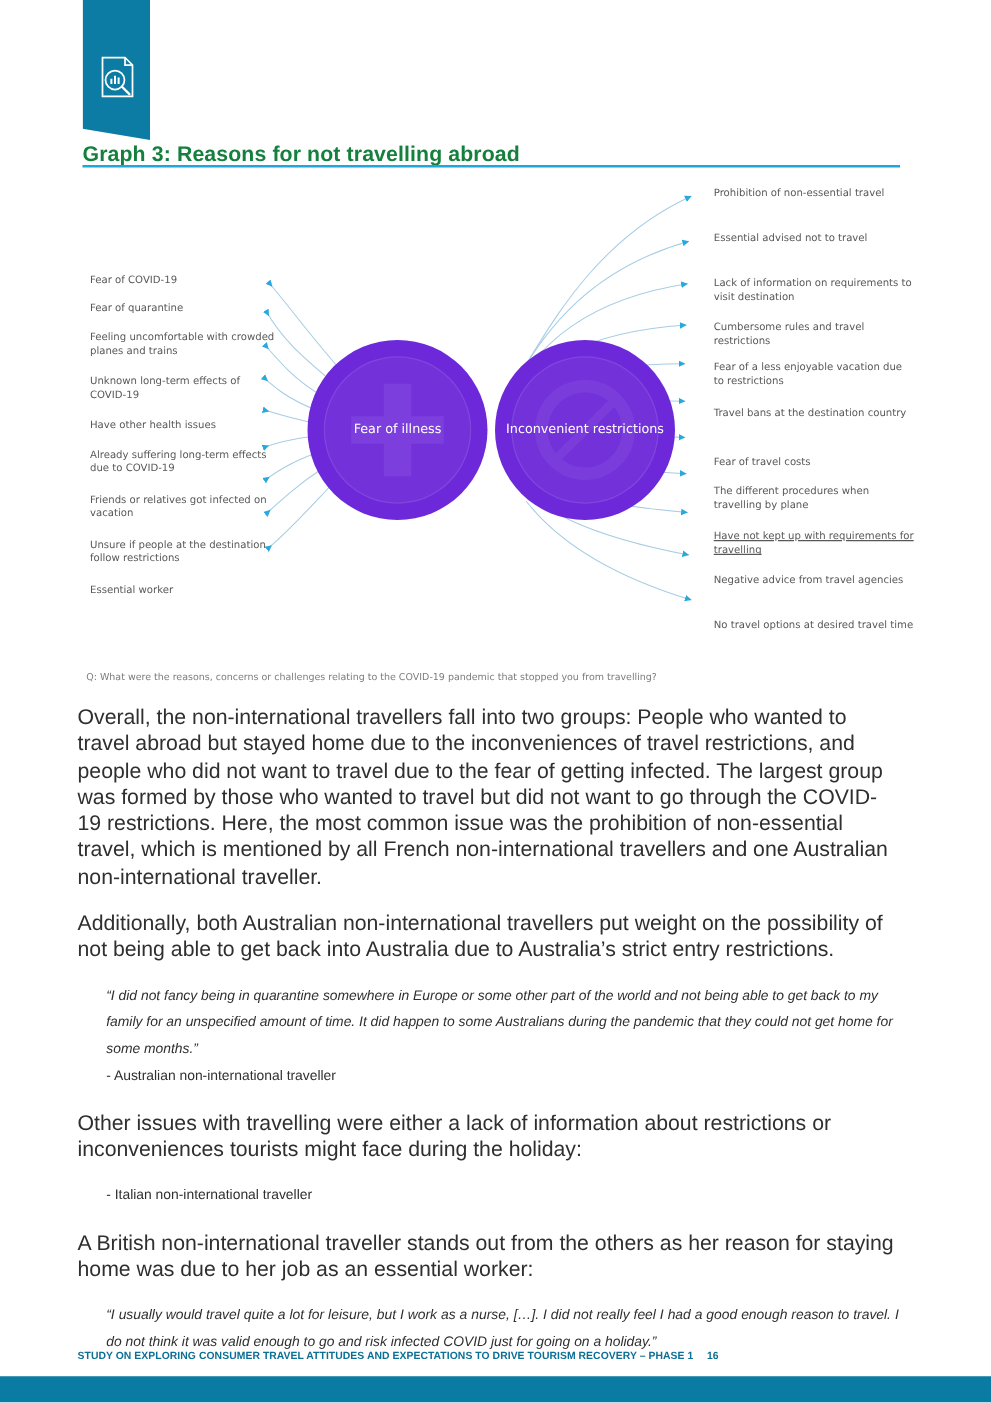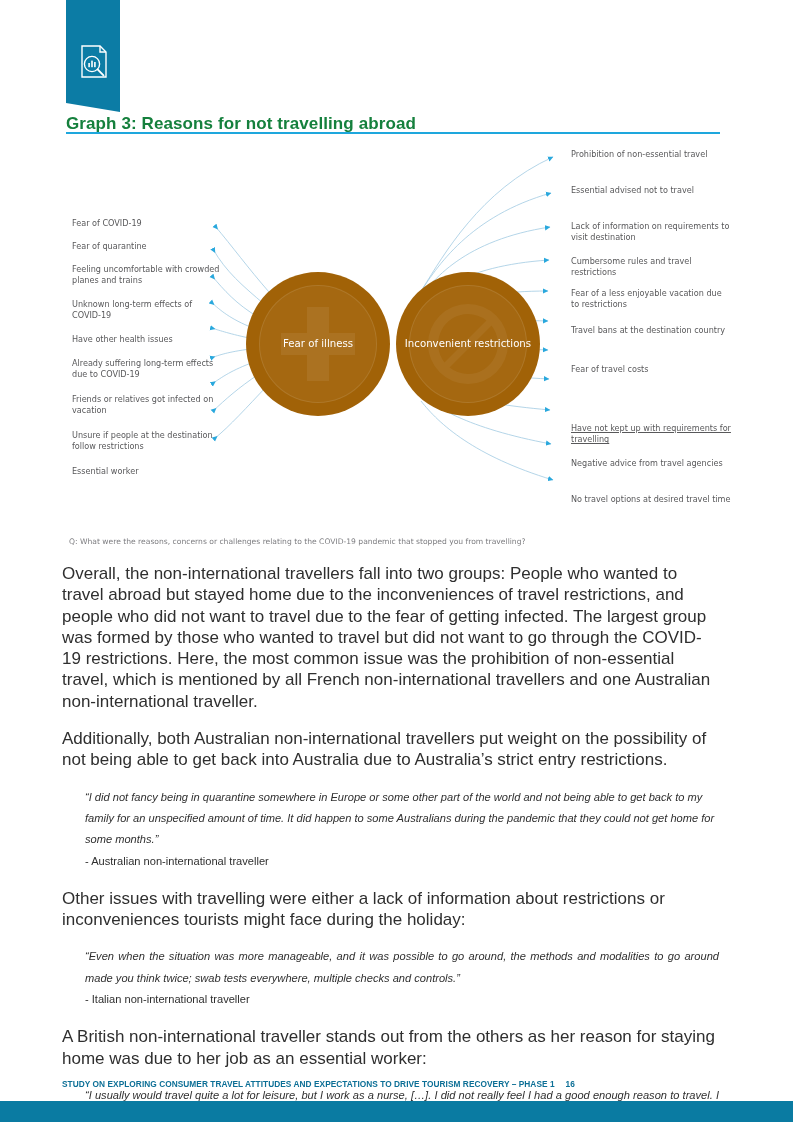--- a/index.html
+++ b/index.html
@@ -78,21 +78,21 @@
     width: 150px;
   }
   .fig-label.right {
     text-align: left;
     width: 160px;
   }
 
   .circle {
     position: absolute;
     border-radius: 50%;
-    background: #a16207;
+    background: #6d28d9;
     display: flex;
     align-items: center;
     justify-content: center;
     flex-direction: column;
   }
   .circle .inner-ring {
     position: absolute;
     border-radius: 50%;
     border: 1px solid rgba(255,255,255,0.10);
     background: rgba(255,255,255,0.045);
@@ -256,40 +256,40 @@
   <div class="fig-label left" style="left:72px; top:294px;">Unsure if people at the destination follow restrictions</div>
   <div class="fig-label left" style="left:72px; top:330px;">Essential worker</div>
 
   <div class="fig-label right" style="left:571px; top:13px;">Prohibition of non-essential travel</div>
   <div class="fig-label right" style="left:571px; top:49px;">Essential advised not to travel</div>
   <div class="fig-label right" style="left:571px; top:85px;">Lack of information on requirements to visit destination</div>
   <div class="fig-label right" style="left:571px; top:152px;">Fear of a less enjoyable vacation due to restrictions</div>
   <div class="fig-label right" style="left:571px; top:120px;">Cumbersome rules and travel restrictions</div>
   <div class="fig-label right" style="left:571px; top:189px;">Travel bans at the destination country</div>
   <div class="fig-label right" style="left:571px; top:228px;">Fear of travel costs</div>
+  <div class="fig-label right" style="left:571px; top:251px;">The different procedures when travelling by plane</div>
   <div class="fig-label right" style="left:571px; top:287px;text-decoration:underline;">Have not kept up with requirements for travelling</div>
   <div class="fig-label right" style="left:571px; top:322px;">Negative advice from travel agencies</div>
   <div class="fig-label right" style="left:571px; top:358px;">No travel options at desired travel time</div>
 </div>
 
 <div class="fig-caption">Q: What were the reasons, concerns or challenges relating to the COVID-19 pandemic that stopped you from travelling?</div>
 
 <div class="body-wrap">
   <p class="para">Overall, the non-international travellers fall into two groups: People who wanted to travel abroad but stayed home due to the inconveniences of travel restrictions, and people who did not want to travel due to the fear of getting infected. The largest group was formed by those who wanted to travel but did not want to go through the COVID-19 restrictions. Here, the most common issue was the prohibition of non-essential travel, which is mentioned by all French non-international travellers and one Australian non-international traveller.</p>
   <p class="para">Additionally, both Australian non-international travellers put weight on the possibility of not being able to get back into Australia due to Australia’s strict entry restrictions.</p>
 
   <blockquote class="quote">
     <span class="q-text">“I did not fancy being in quarantine somewhere in Europe or some other part of the world and not being able to get back to my family for an unspecified amount of time. It did happen to some Australians during the pandemic that they could not get home for some months.”</span>
     <span class="q-attr">- Australian non-international traveller</span>
   </blockquote>
 
   <p class="para">Other issues with travelling were either a lack of information about restrictions or inconveniences tourists might face during the holiday:</p>
 
   <blockquote class="quote justify">
-    <span class="q-text">“Even when the situation was more manageable, and it was possible to go around, the methods and modalities to go around made you think twice; swab tests everywhere, multiple checks and controls.”</span>
     <span class="q-attr">- Italian non-international traveller</span>
   </blockquote>
 
   <p class="para">A British non-international traveller stands out from the others as her reason for staying home was due to her job as an essential worker:</p>
 
   <blockquote class="quote justify">
     <span class="q-text">“I usually would travel quite a lot for leisure, but I work as a nurse, […]. I did not really feel I had a good enough reason to travel. I do not think it was valid enough to go and risk infected COVID just for going on a holiday.”</span>
   </blockquote>
 </div>
 

